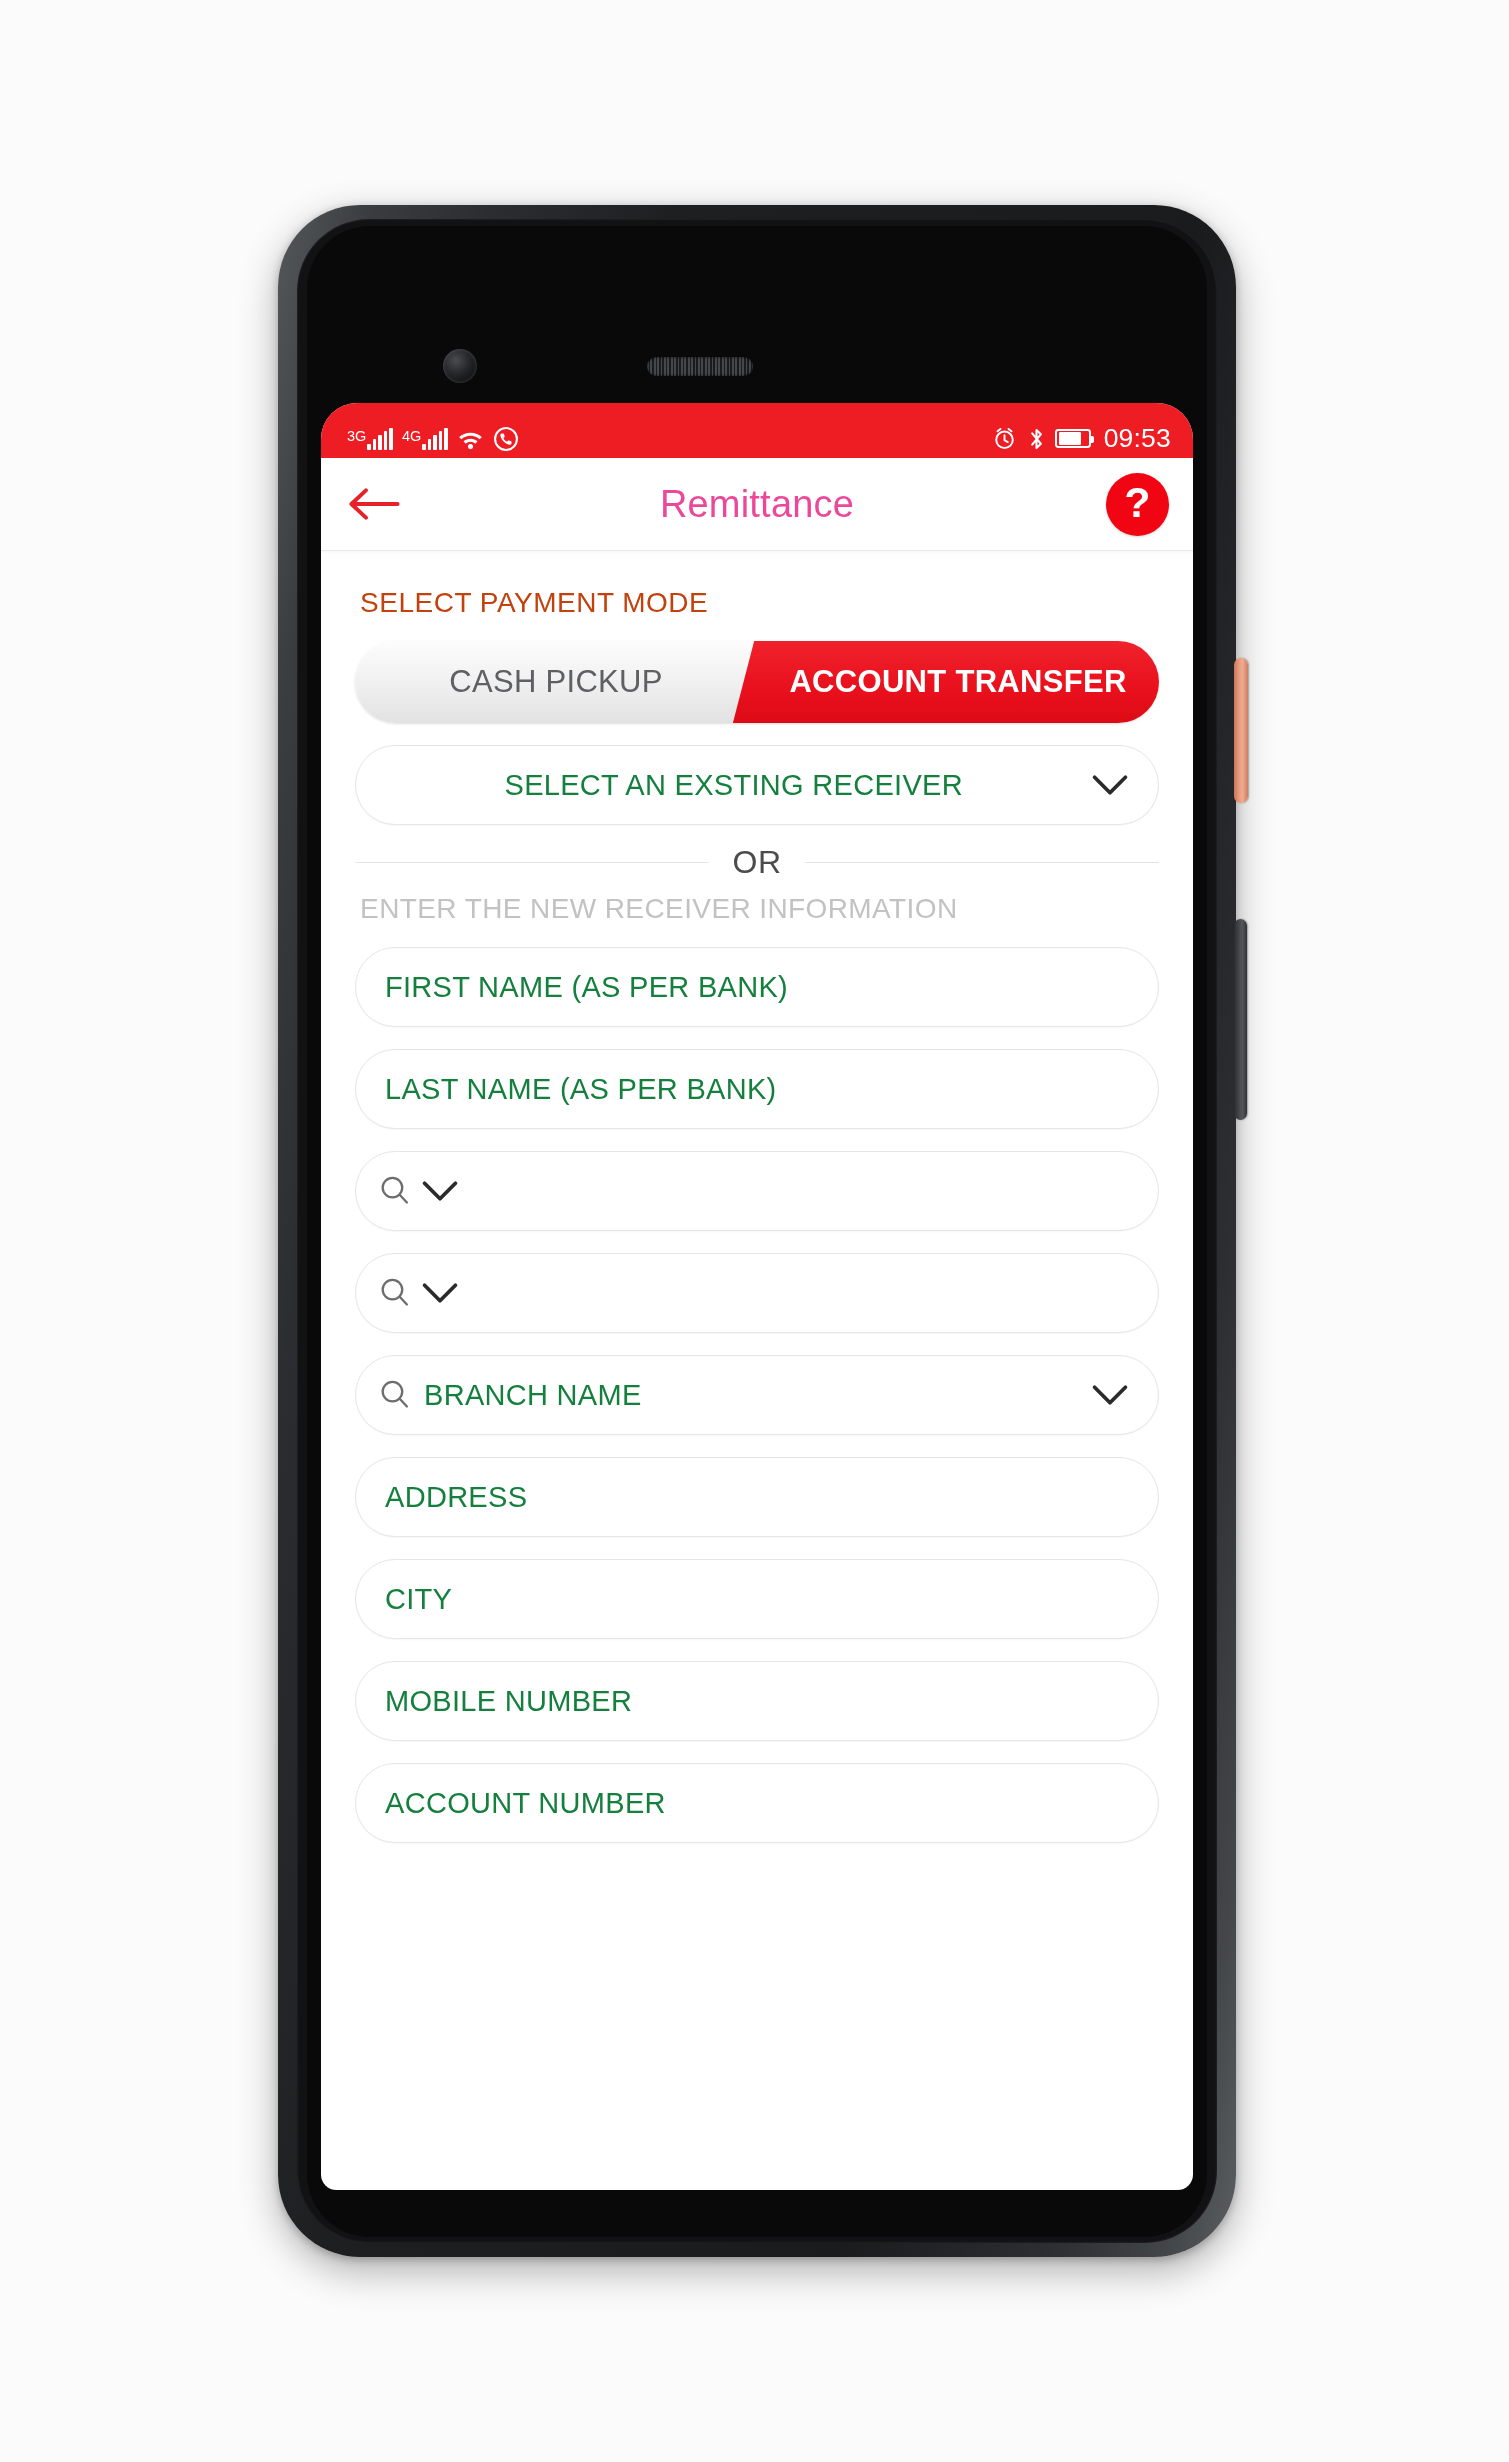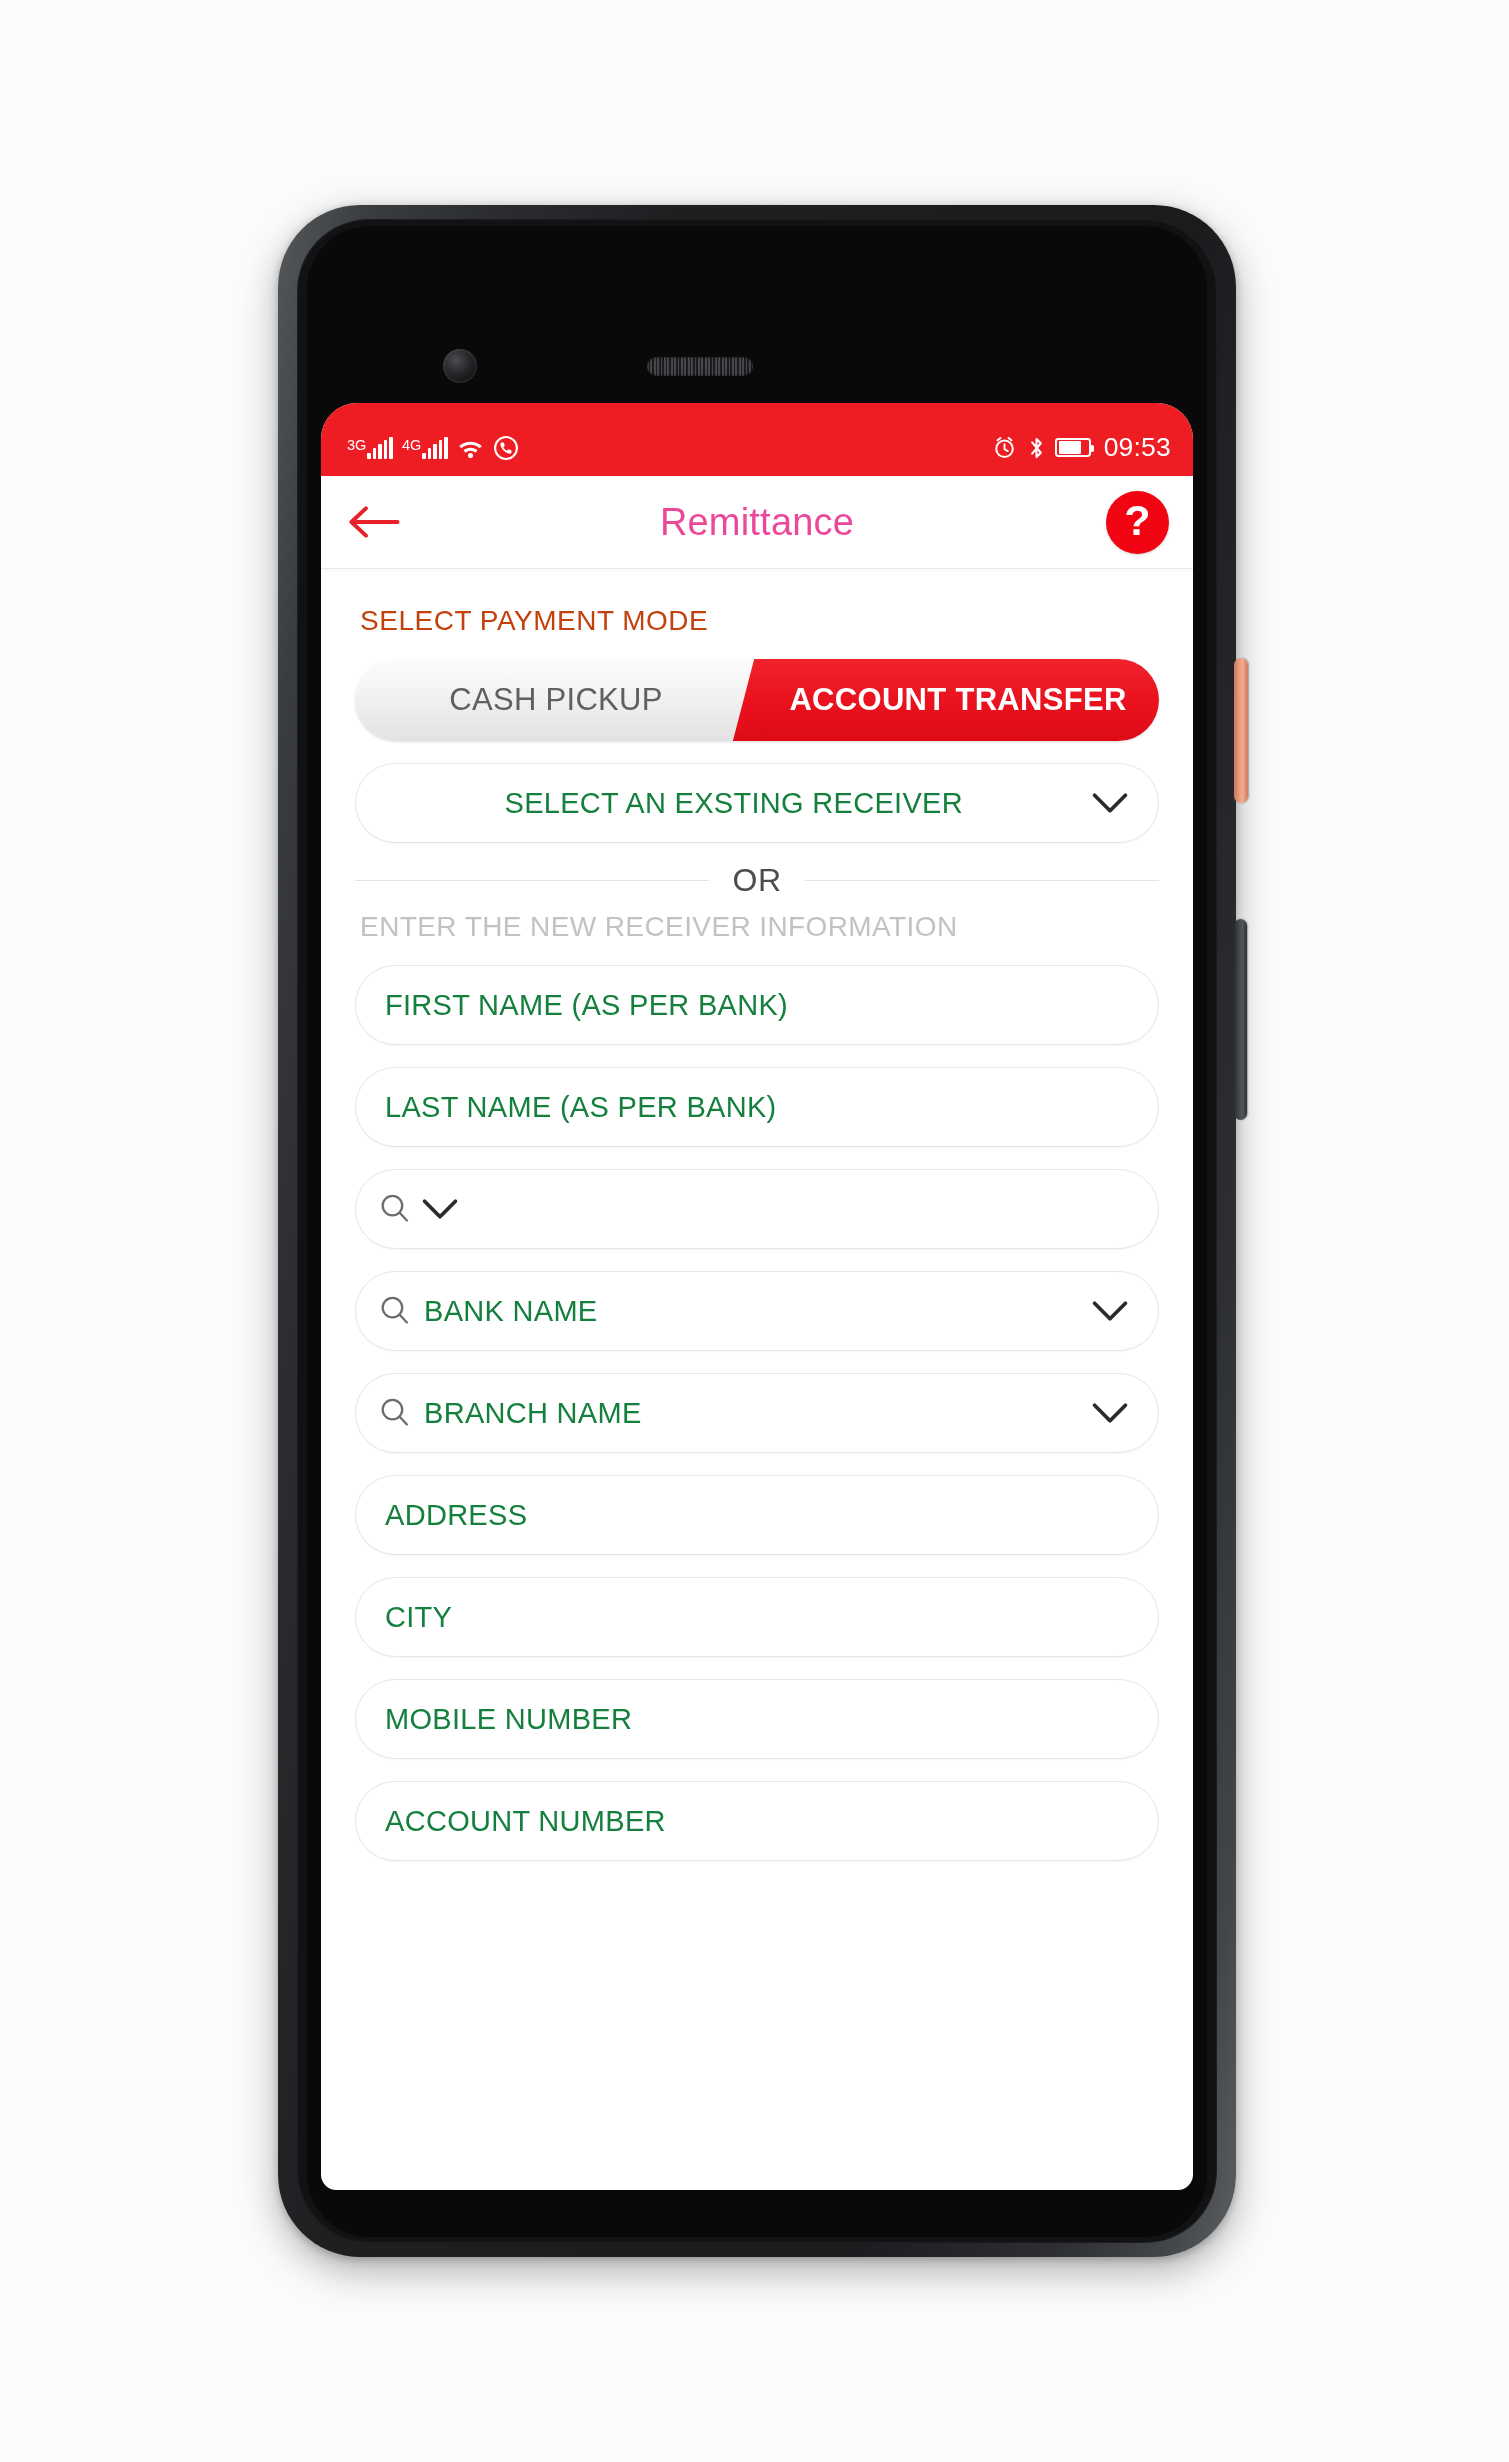--- a/index.html
+++ b/index.html
@@ -98,21 +98,21 @@
     top: 198px;
     width: 872px;
     height: 1787px;
     border-radius: 36px 36px 15.4px 15.4px;
     background: #ffffff;
     overflow: hidden;
   }
 
   
   #status-bar {
-    height: 73px;
+    height: 55px;
     background: #ee1d23;
     display: flex;
     align-items: center;
     justify-content: space-between;
     padding: 16px 22px 0 26px;
     box-sizing: border-box;
     color: #ffffff;
   }
   .status-left, .status-right {
     display: flex;
@@ -426,21 +426,20 @@
         <svg class="icon-chevron" width="38" height="24" viewBox="0 0 44 28">
           <path d="M4 5l18 18L40 5" fill="none" stroke="#2b2b2b" stroke-width="4.4" stroke-linecap="round" stroke-linejoin="round"></path>
         </svg>
       </div>
 
       <div class="pill-field has-search">
         <svg class="icon-search" width="34" height="34" viewBox="0 0 40 40">
           <circle cx="17" cy="16" r="11.5" fill="none" stroke="#6d6d6d" stroke-width="2.7"></circle>
           <path d="M25.5 24.5L34 33.5" fill="none" stroke="#6d6d6d" stroke-width="2.7" stroke-linecap="round"></path>
         </svg>
-        <span class="field-text">BANK NAME</span>
         <svg class="icon-chevron" width="38" height="24" viewBox="0 0 44 28">
           <path d="M4 5l18 18L40 5" fill="none" stroke="#2b2b2b" stroke-width="4.4" stroke-linecap="round" stroke-linejoin="round"></path>
         </svg>
       </div>
 
       <div class="pill-field has-search">
         <svg class="icon-search" width="34" height="34" viewBox="0 0 40 40">
           <circle cx="17" cy="16" r="11.5" fill="none" stroke="#6d6d6d" stroke-width="2.7"></circle>
           <path d="M25.5 24.5L34 33.5" fill="none" stroke="#6d6d6d" stroke-width="2.7" stroke-linecap="round"></path>
         </svg>

